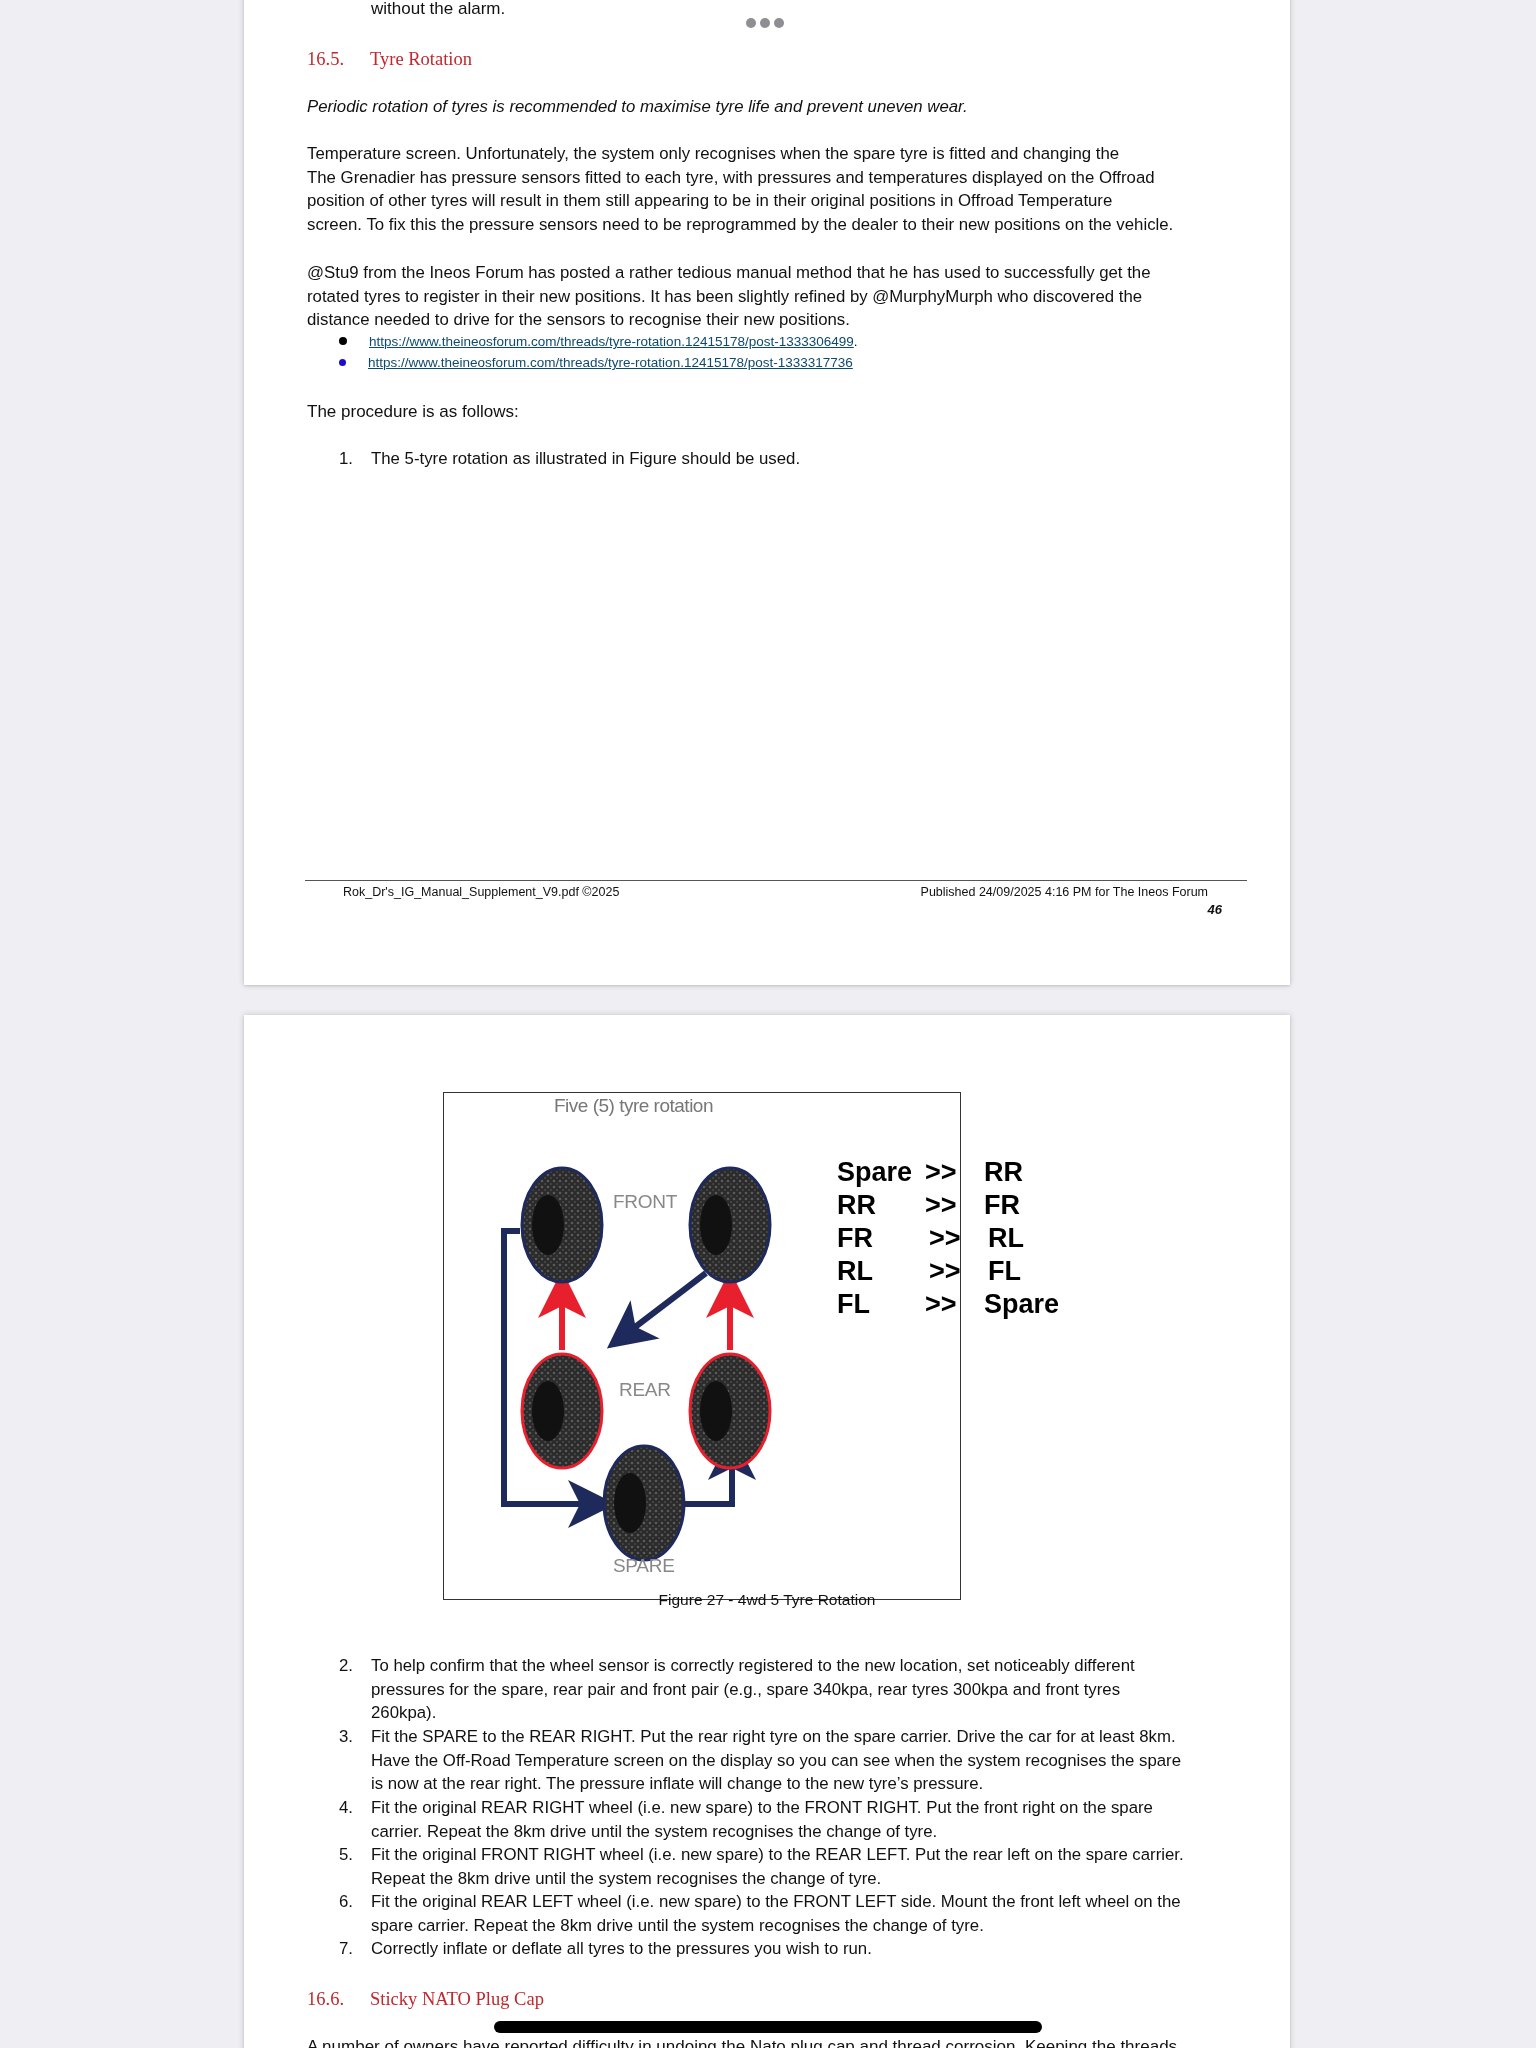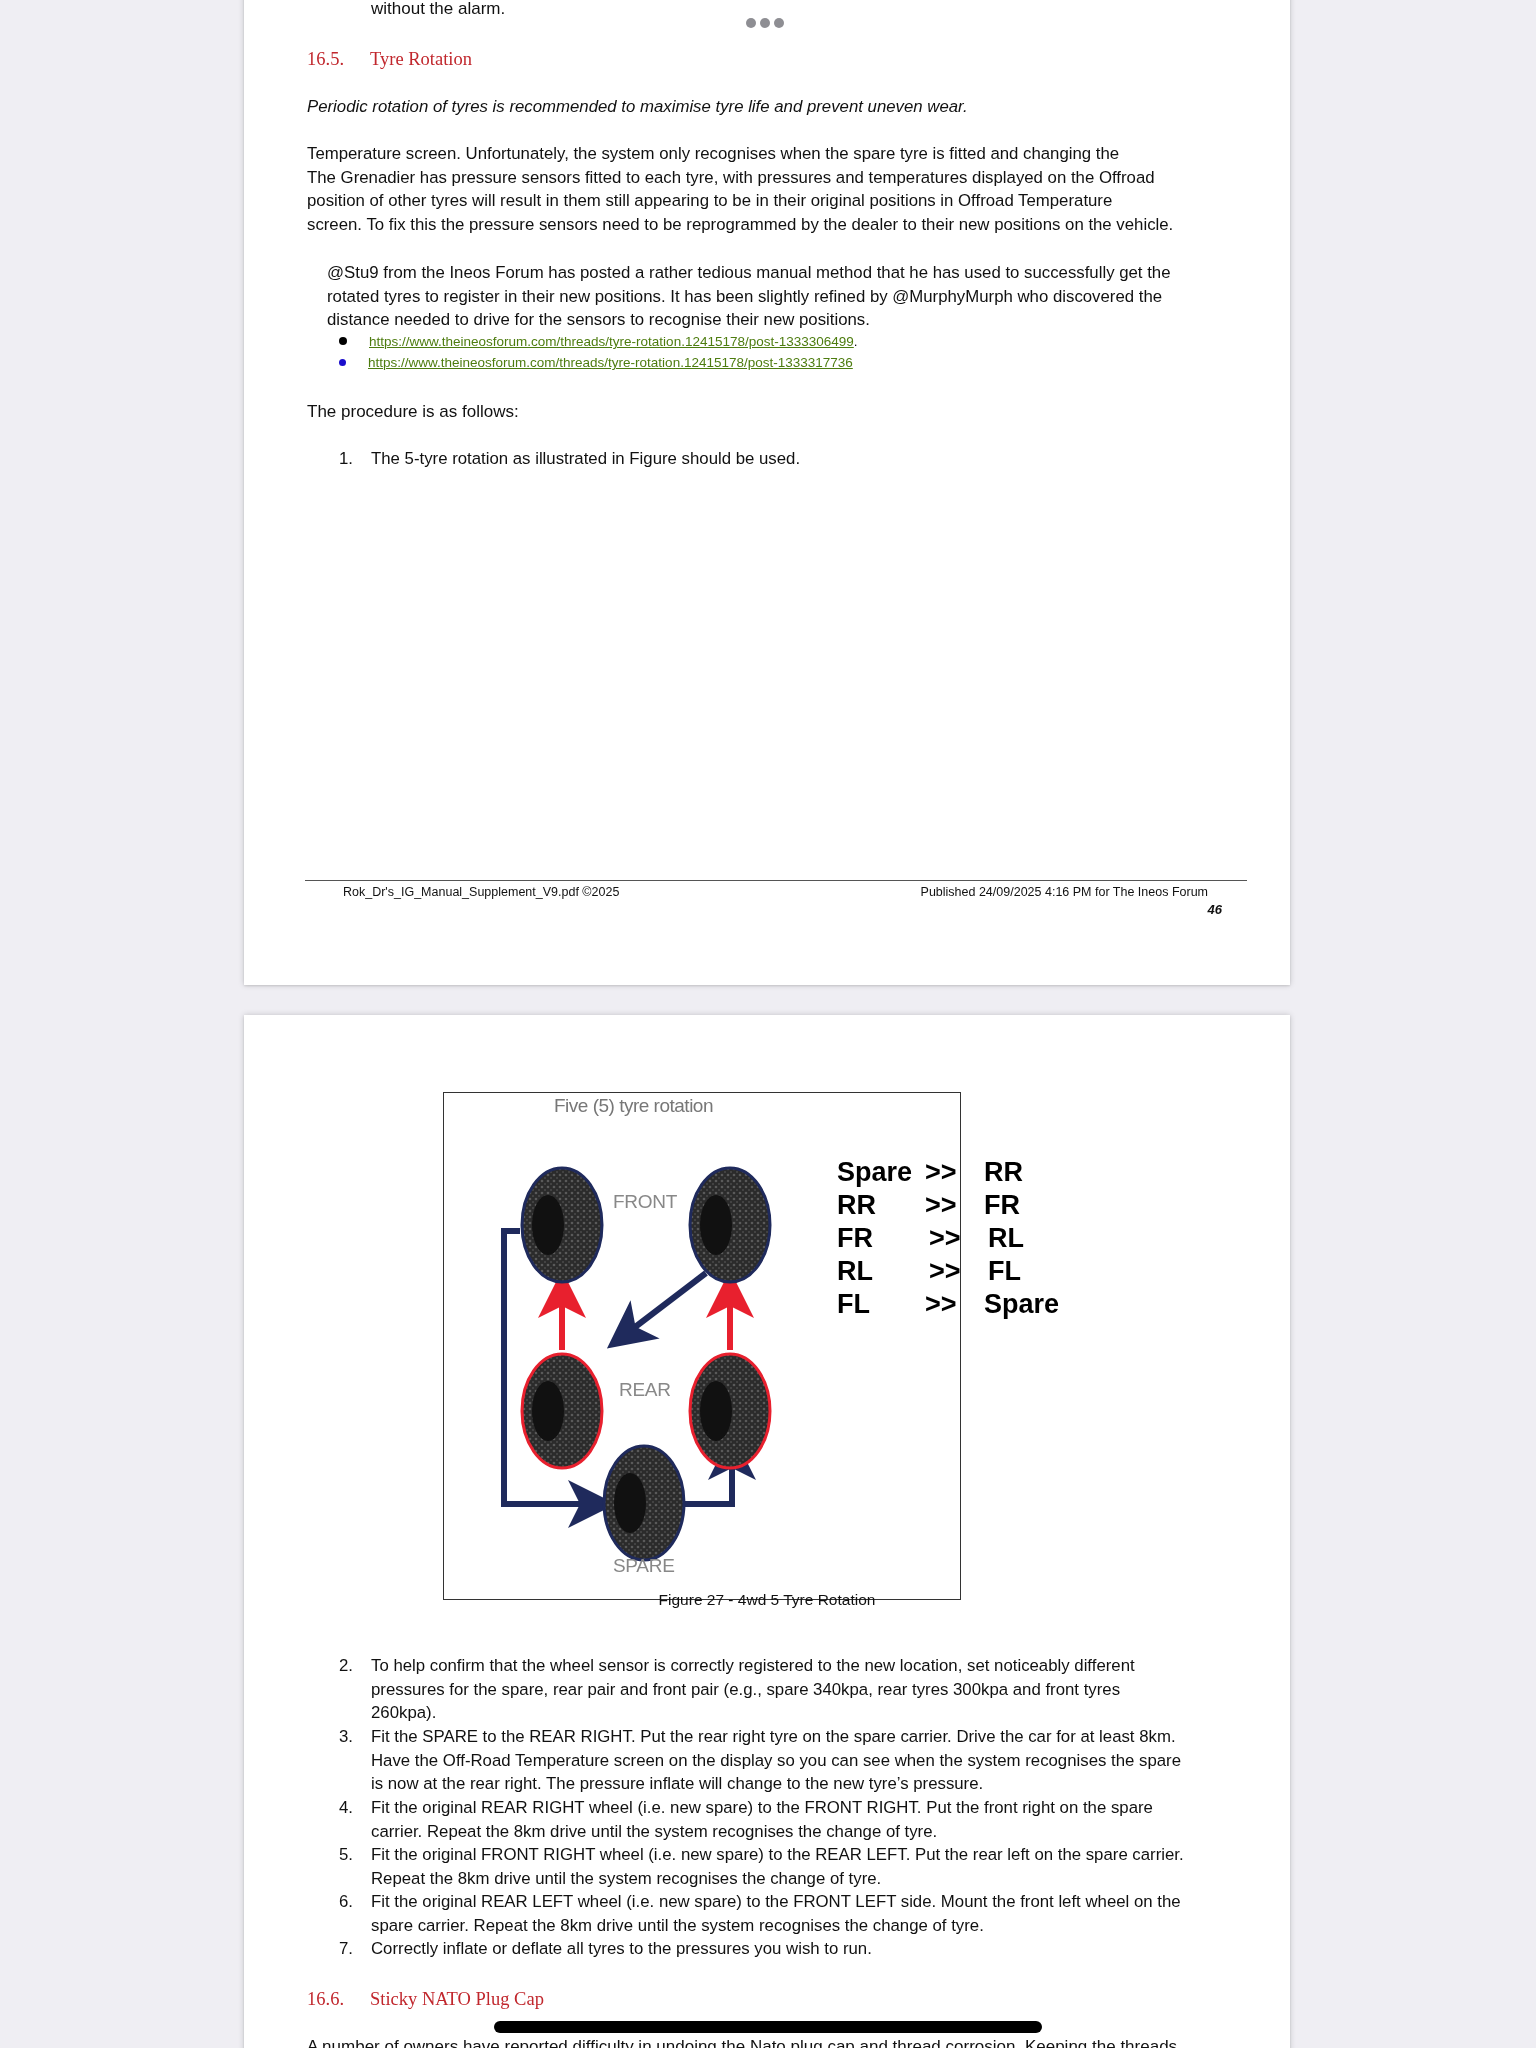--- a/index.html
+++ b/index.html
@@ -21,21 +21,21 @@
   #page2 { top: 1015px; height: 1100px; }
 
   .t { position: absolute; font-size: 17px; line-height: 23.5px; color: #111; white-space: nowrap; }
   .h {
     position: absolute; font-family: "Liberation Serif", serif; font-size: 18.5px;
     color: #c1272d; white-space: nowrap;
   }
   .h .num { display: inline-block; width: 63px; }
   .para { position: absolute; left: 63px; width: 930px; font-size: 16.8px; line-height: 23.5px; color: #111; }
   .para p { white-space: nowrap; }
-  a, .link { color: #4d7c0f; text-decoration: underline; }
+  a, .link { color: #0c4a6e; text-decoration: underline; }
   .bullet-row { position: absolute; left: 95px; font-size: 13.5px; line-height: 21px; white-space: nowrap; }
   .bullet-dot { display: inline-block; width: 8px; height: 8px; border-radius: 50%; margin-right: 22px; vertical-align: 1px; }
   .ol-item { position: absolute; left: 95px; font-size: 16.8px; line-height: 23.5px; }
   .ol-item .n { position: absolute; left: 0; top: 0; width: 30px; }
   .ol-item .body { position: absolute; left: 32px; top: 0; width: 880px; }
   .ol-item .body p { white-space: nowrap; }
 
   .footer-rule { position: absolute; left: 61px; width: 942px; height: 1px; background: #555; }
   .footer { position: absolute; font-size: 12.5px; color: #111; white-space: nowrap; }
   .pagenum { position: absolute; font-size: 13px; font-weight: bold; font-style: italic; }
@@ -70,21 +70,21 @@
     <p>Periodic rotation of tyres is recommended to maximise tyre life and prevent uneven wear.</p>
   </div>
 
   <div class="para" style="top:182px;">
     <p>Temperature screen. Unfortunately, the system only recognises when the spare tyre is fitted and changing the</p>
     <p>The Grenadier has pressure sensors fitted to each tyre, with pressures and temperatures displayed on the Offroad</p>
     <p>position of other tyres will result in them still appearing to be in their original positions in Offroad Temperature</p>
     <p>screen. To fix this the pressure sensors need to be reprogrammed by the dealer to their new positions on the vehicle.</p>
   </div>
 
-  <div class="para" style="top:301px;margin-left:20px;">
+  <div class="para" style="top:301px;">
     <p>@Stu9 from the Ineos Forum has posted a rather tedious manual method that he has used to successfully get the</p>
     <p>rotated tyres to register in their new positions. It has been slightly refined by @MurphyMurph who discovered the</p>
     <p>distance needed to drive for the sensors to recognise their new positions.</p>
   </div>
 
   <div class="bullet-row" style="top:371px;">
     <span class="bullet-dot" style="background:#000;"></span><a class="link">https://www.theineosforum.com/threads/tyre-rotation.12415178/post-1333306499</a><span>.</span>
   </div>
   <div class="bullet-row" style="top:392px;">
     <span class="bullet-dot" style="background:#1a0dcc; width:7px; height:7px;"></span><a class="link">https://www.theineosforum.com/threads/tyre-rotation.12415178/post-1333317736</a>

